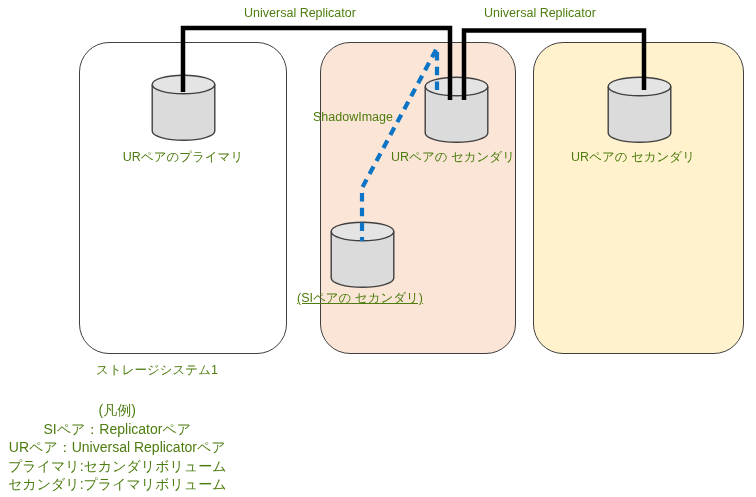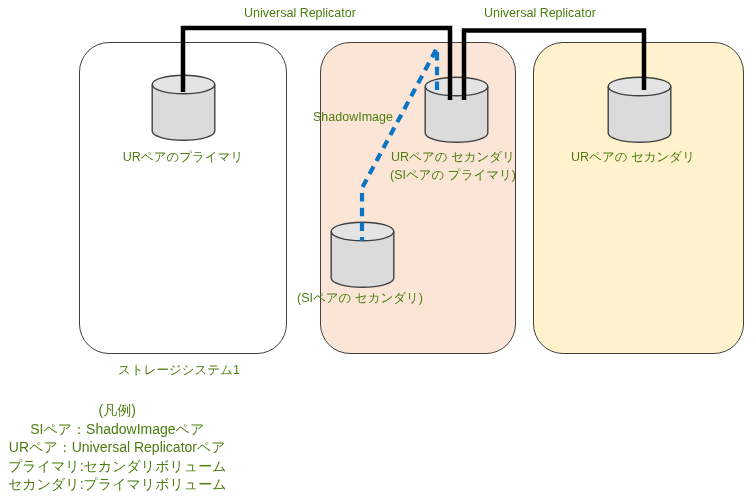--- a/index.html
+++ b/index.html
@@ -59,27 +59,26 @@
     <path d="M464,100 L464,30.5 L644,30.5 L644,90" fill="none" stroke="#000000" stroke-width="4.5"></path>
     <path d="M437,90 L437,48 L362,188 L362,241" fill="none" stroke="#0b74c4" stroke-width="4.2" stroke-dasharray="8.5 6.2"></path>
   </svg>
 
   <div class="lbl" style="left:180px;top:6px;width:240px;">Universal Replicator</div>
   <div class="lbl" style="left:420px;top:6px;width:240px;">Universal Replicator</div>
   <div class="lbl lbl-left" style="left:313px;top:110px;">ShadowImage</div>
 
   <div class="lbl" style="left:83px;top:150px;width:200px;">URペアのプライマリ</div>
   <div class="lbl" style="left:353px;top:150px;width:200px;">URペアの セカンダリ</div>
-  <div class="lbl" style="left:353px;top:168px;width:200px;">(SIペアの プライマリ)</div>
   <div class="lbl" style="left:533px;top:150px;width:200px;">URペアの セカンダリ</div>
-  <div class="lbl" style="left:260px;top:291px;width:200px;">(SIペアの セカンダリ)</div>
+  <div class="lbl" style="left:260px;top:291px;width:200px;text-decoration:underline;">(SIペアの セカンダリ)</div>
 
-  <div class="lbl" style="left:76px;top:363px;width:206px;">ストレージシステム1</div>
+  <div class="lbl" style="left:54px;top:363px;width:206px;">ストレージシステム1</div>
 
   <div id="legend">
     <div>(凡例)</div>
-    <div>SIペア：ShadowImageペア</div>
+    <div>SIペア：Replicatorペア</div>
     <div>URペア：Universal Replicatorペア</div>
     <div>プライマリ:セカンダリボリューム</div>
     <div>セカンダリ:プライマリボリューム</div>
   </div>
 
 </div>
 
 </body></html>

